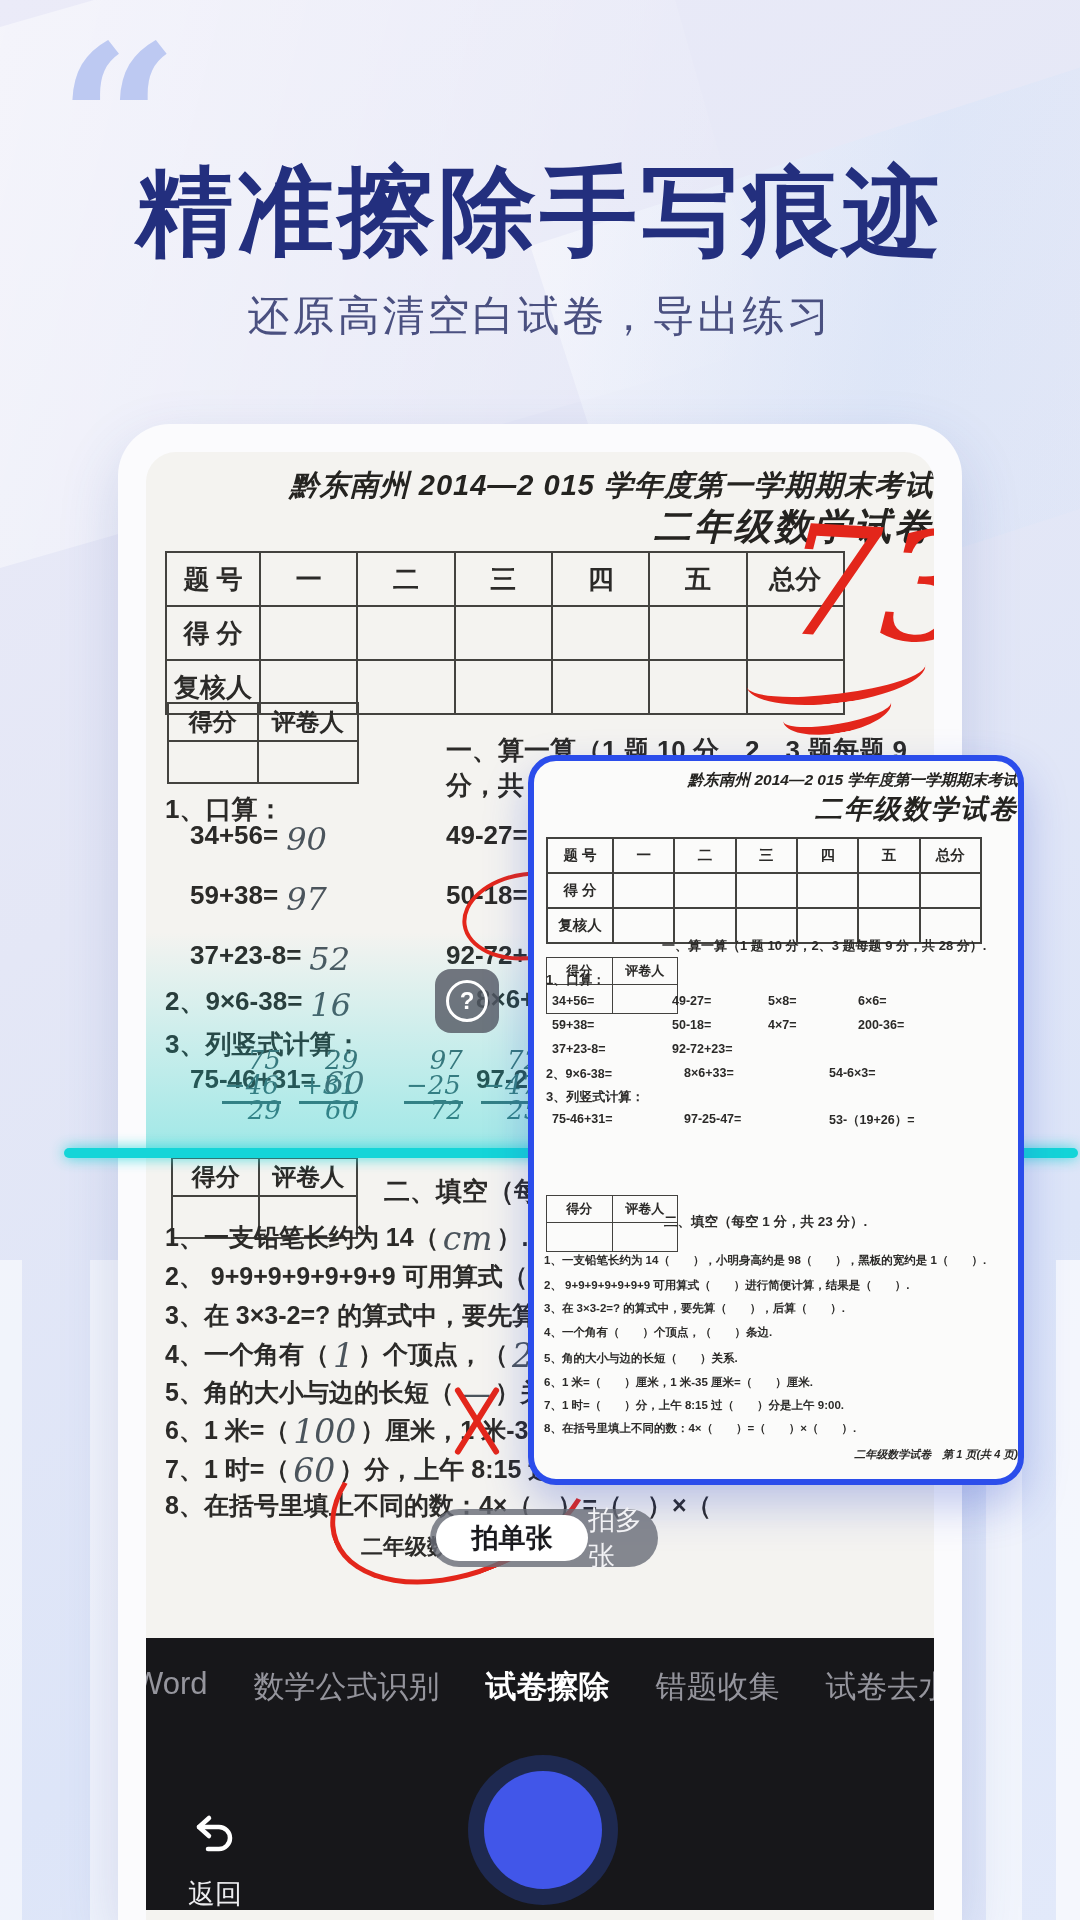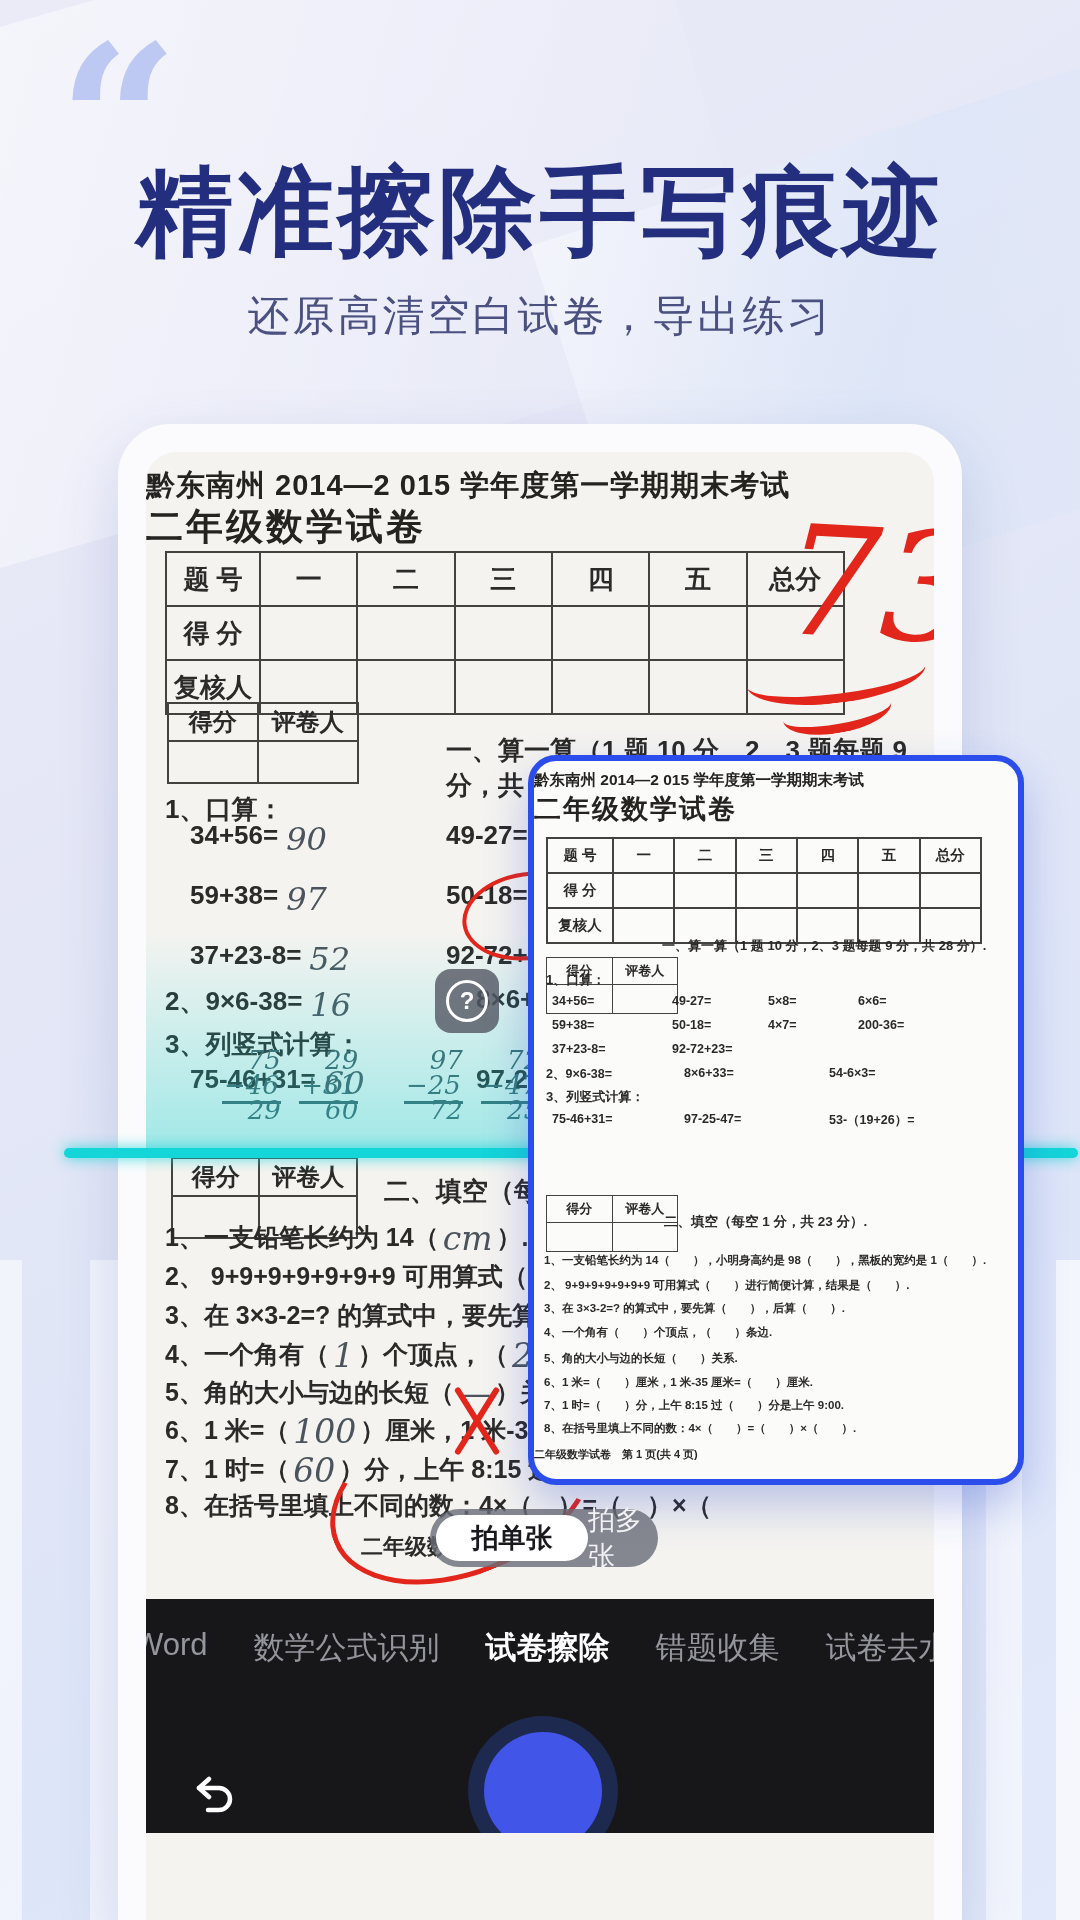--- a/index.html
+++ b/index.html
@@ -21,21 +21,21 @@
   .hero-sub{position:absolute;left:0;top:288px;width:1080px;text-align:center;
             font-size:42px;font-weight:500;color:#4a5080;letter-spacing:3px;}
   
   .phone{position:absolute;left:118px;top:424px;width:844px;height:1496px;
          background:#fbfbfd;border-radius:52px 52px 0 0;padding:28px 28px 0 28px;box-sizing:border-box;
          box-shadow:0 24px 60px rgba(60,80,160,.18);}
   .viewport{position:relative;width:788px;height:1468px;border-radius:30px 30px 0 0;overflow:hidden;background:#f4f3f0;}
   
   .pr{font-weight:700;color:#2b2a28;}
   .abs{position:absolute;}
-  .ctr{left:0;width:100%;text-align:left;}
+  .ctr{left:0;width:100%;text-align:right;font-style:italic;}
   .p-t1{top:14px;font-size:29px;font-weight:700;color:#242320;letter-spacing:1px;}
   .p-t2{top:50px;font-size:37px;font-weight:700;color:#242320;letter-spacing:3px;}
   table.score{border-collapse:collapse;table-layout:fixed;}
   table.score td{border:2.5px solid #43423f;font-weight:700;color:#2b2a28;text-align:center;padding:0;}
   .p-score{left:19px;top:99px;width:680px;}
   .p-score td{height:52px;font-size:26px;}
   .p-score td:first-child{width:92px;}
   .grader{border-collapse:collapse;table-layout:fixed;}
   .grader td{border:2.5px solid #43423f;font-weight:700;color:#2b2a28;text-align:center;}
   .p-grader{left:21px;top:250px;width:192px;}
@@ -108,21 +108,21 @@
   .c-q{left:10px;font-size:11.5px;font-weight:700;color:#2b2a28;white-space:nowrap;}
   .c-foot{top:686px;font-size:11px;font-weight:700;color:#2b2a28;}
   
   .pill{position:absolute;left:430px;top:1509px;width:228px;height:58px;border-radius:29px;
         background:rgba(104,107,119,.8);}
   .pill-on{position:absolute;left:6px;top:6px;width:152px;height:46px;border-radius:23px;background:#fff;
            display:flex;align-items:center;justify-content:center;font-size:27px;font-weight:600;color:#1a1a1e;}
   .pill-off{position:absolute;left:158px;top:0;width:70px;height:58px;display:flex;align-items:center;justify-content:center;
             font-size:27px;color:#f2f2f5;}
   
-  .panel{position:absolute;left:0;top:1147px;width:788px;height:234px;background:#17171a;overflow:hidden;}
+  .panel{position:absolute;left:0;top:1186px;width:788px;height:272px;background:#17171a;overflow:hidden;}
   .tabs{position:absolute;left:-12px;top:28px;display:flex;gap:46px;white-space:nowrap;}
   .tab{font-size:31px;color:#95959d;}
   .tab.active{color:#ffffff;font-weight:700;}
   .ctrl{position:absolute;color:#ececef;}
   .ctrl .lbl{display:block;margin-top:10px;font-size:27px;}
   .back{left:42px;top:172px;width:110px;}
   .album{left:612px;top:172px;width:120px;}
   .shutter{position:absolute;left:322px;top:117px;width:150px;height:150px;border-radius:50%;background:#1e2950;}
   .shutter-in{position:absolute;left:16px;top:16px;width:118px;height:118px;border-radius:50%;background:#4156e9;}
 </style>

